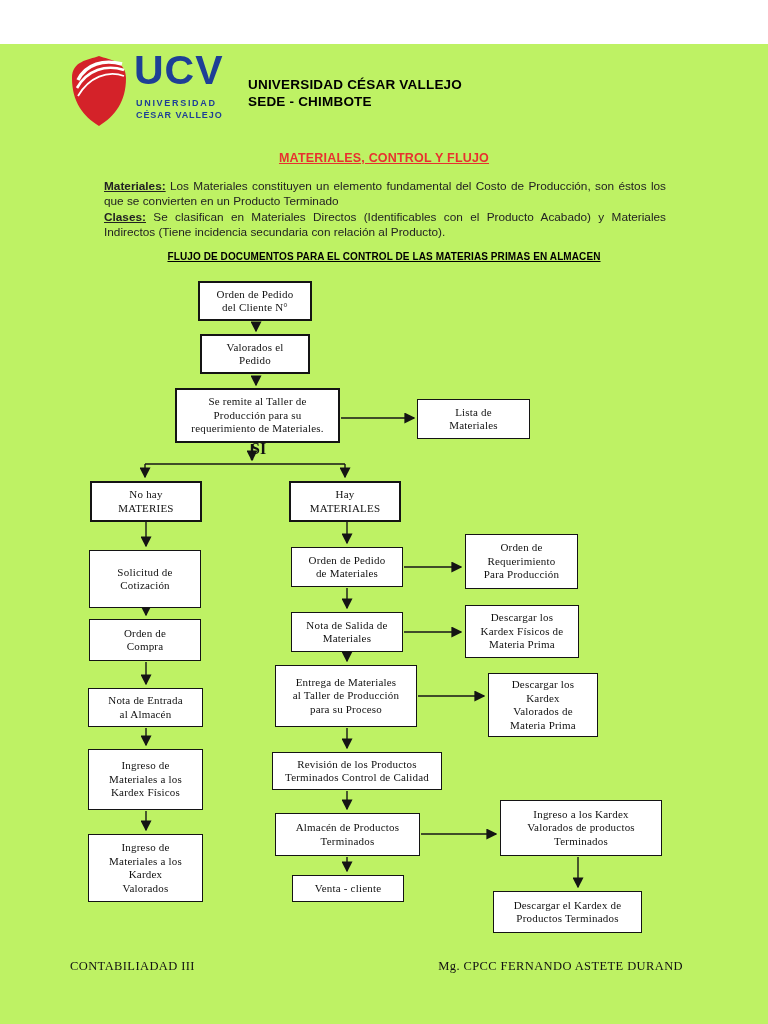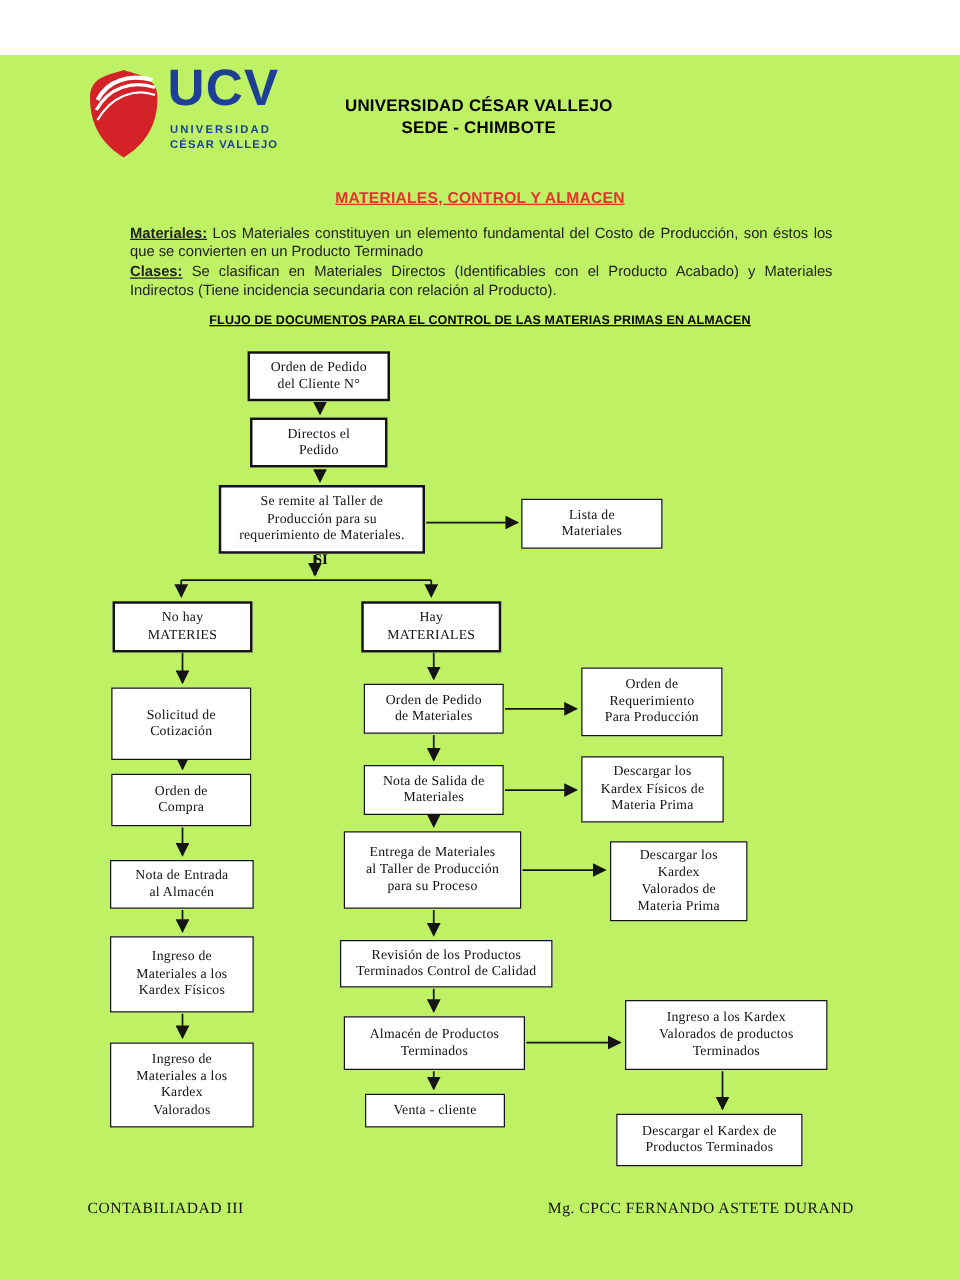--- a/index.html
+++ b/index.html
@@ -8,21 +8,21 @@
 
   
   .logo{position:absolute;left:70px;top:6px;width:175px;height:84px;}
   .logo .shield{position:absolute;left:0;top:4px;}
   .logo-acronym{position:absolute;left:64px;top:0px;font-size:41px;font-weight:bold;
                 color:#1e3f96;letter-spacing:1px;line-height:1;}
   .logo-line1{position:absolute;left:66px;top:48px;font-size:9px;font-weight:bold;
               color:#1e3f96;letter-spacing:1.7px;}
   .logo-line2{position:absolute;left:66px;top:60px;font-size:9px;font-weight:bold;
               color:#1e3f96;letter-spacing:0.9px;}
-  .header-title{position:absolute;left:248px;top:32px;width:270px;text-align:center;
+  .header-title{position:absolute;left:248px;top:32px;width:270px;
                 font-weight:bold;font-size:13.5px;line-height:17px;color:#000;letter-spacing:0.2px;}
 
   
   .doc-title{position:absolute;left:0;top:107px;width:768px;text-align:center;
              font-size:12.5px;font-weight:bold;color:#e8312f;text-decoration:underline;
              letter-spacing:0.2px;}
   .intro{position:absolute;left:104px;top:135px;width:562px;font-size:11.8px;
          line-height:15.3px;text-align:justify;color:#222;}
   .intro p{margin:0;}
   .lead{font-weight:bold;text-decoration:underline;}
@@ -31,21 +31,21 @@
               letter-spacing:0.1px;}
 
   
   .arrows{position:absolute;left:0;top:0;width:768px;height:1024px;pointer-events:none;}
   .fnode{position:absolute;box-sizing:border-box;display:flex;align-items:center;justify-content:center;
          text-align:center;white-space:pre-line;background:#fff;border:1.5px solid #141414;
          font-family:"Liberation Serif",serif;font-size:11px;line-height:13.5px;
          letter-spacing:0.2px;color:#111;padding:1px 2px;}
   .fnode.heavy{border-width:2px;}
   .si-label{position:absolute;left:251px;top:396px;font-family:"Liberation Serif",serif;
-            font-weight:bold;font-size:12px;color:#111;}
+            font-weight:bold;font-size:16px;color:#111;}
 
   
   .footer-left{position:absolute;left:70px;top:915px;font-family:"Liberation Serif",serif;
                font-size:12.5px;letter-spacing:0.4px;color:#111;}
   .footer-right{position:absolute;right:85px;top:915px;font-family:"Liberation Serif",serif;
                 font-size:12.5px;letter-spacing:0.4px;color:#111;}
 
   
   .bottom-logo{position:absolute;left:80px;top:1002px;width:420px;height:22px;overflow:hidden;}
   .bottom-logo .bswoosh{position:absolute;left:0;top:2px;}
@@ -67,21 +67,21 @@
     <div class="logo-acronym">UCV</div>
     <div class="logo-line1">UNIVERSIDAD</div>
     <div class="logo-line2">CÉSAR VALLEJO</div>
   </div>
 
   <div class="header-title">
     <div>UNIVERSIDAD CÉSAR VALLEJO</div>
     <div>SEDE - CHIMBOTE</div>
   </div>
 
-  <div class="doc-title">MATERIALES, CONTROL Y ALMACEN</div>
+  <div class="doc-title">MATERIALES, CONTROL Y FLUJO</div>
 
   <div class="intro">
     <p><span class="lead">Materiales:</span><span> Los Materiales constituyen un elemento fundamental del Costo de Producción, son éstos los que se convierten en un Producto Terminado</span></p>
     <p><span class="lead">Clases:</span><span> Se clasifican en Materiales Directos (Identificables con el Producto Acabado) y Materiales Indirectos (Tiene incidencia secundaria con relación al Producto).</span></p>
   </div>
 
   <div class="flow-title">FLUJO DE DOCUMENTOS PARA EL CONTROL DE LAS MATERIAS PRIMAS EN ALMACEN</div>
 
   <svg class="arrows" viewBox="0 0 768 1024">
     <defs>
@@ -113,21 +113,21 @@
       <line x1="418" y1="652" x2="484" y2="652" marker-end="url(#ah)"></line>
       <line x1="421" y1="790" x2="496" y2="790" marker-end="url(#ah)"></line>
       <line x1="578" y1="813" x2="578" y2="843" marker-end="url(#ah)"></line>
     </g>
   </svg>
 
   <div class="si-label">SI</div>
 
   <div class="fnode heavy" style="left:198px;top:237px;width:114px;height:40px">Orden de Pedido
 del Cliente N°</div>
-  <div class="fnode heavy" style="left:200px;top:290px;width:110px;height:40px">Directos el
+  <div class="fnode heavy" style="left:200px;top:290px;width:110px;height:40px">Valorados el
 Pedido</div>
   <div class="fnode heavy" style="left:175px;top:344px;width:165px;height:55px">Se remite al Taller de
 Producción para su
 requerimiento de Materiales.</div>
   <div class="fnode" style="left:417px;top:355px;width:113px;height:40px">Lista de
 Materiales</div>
   <div class="fnode heavy" style="left:289px;top:437px;width:112px;height:41px">Hay
 MATERIALES</div>
   <div class="fnode heavy" style="left:90px;top:437px;width:112px;height:41px">No hay
 MATERIES</div>

